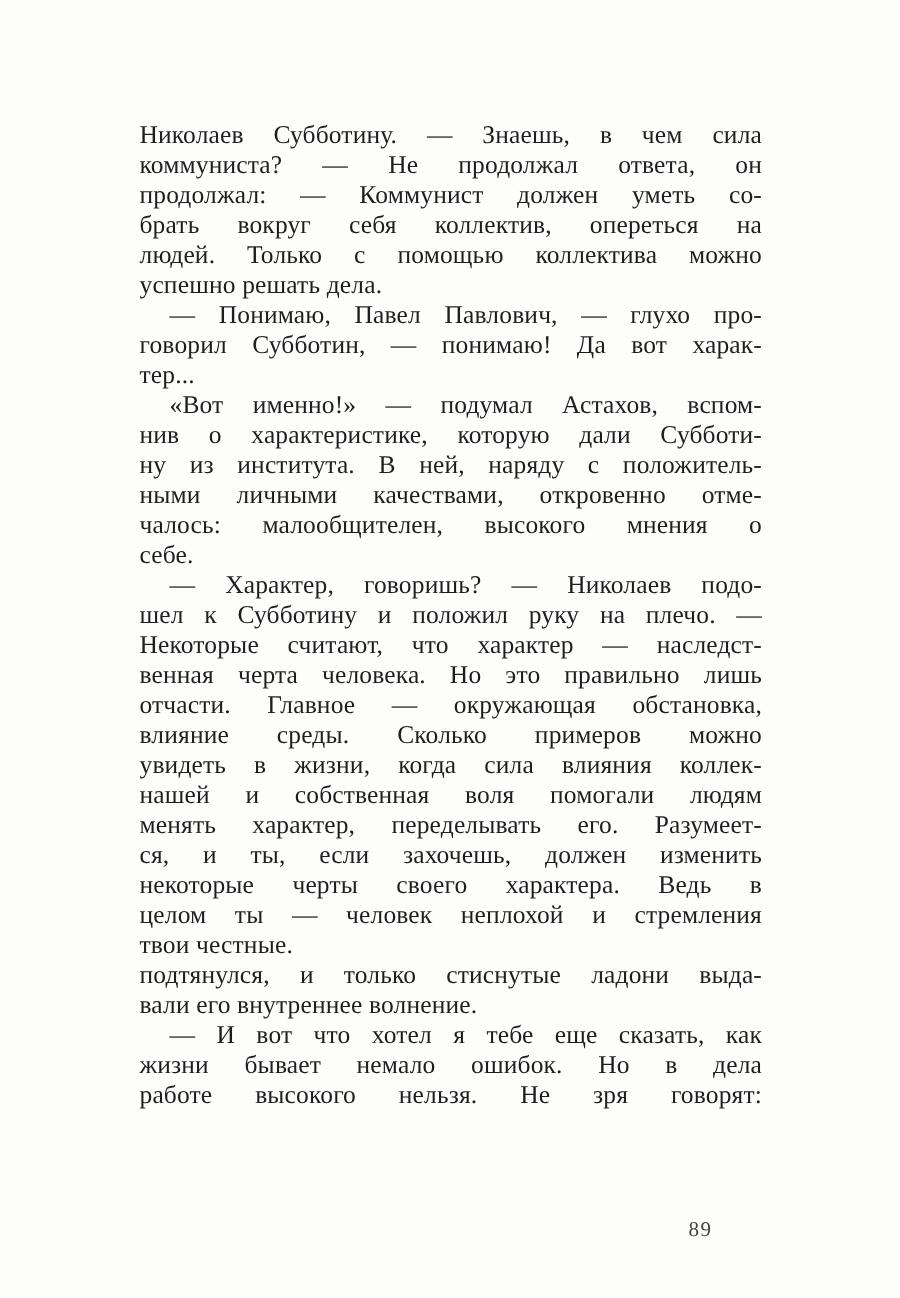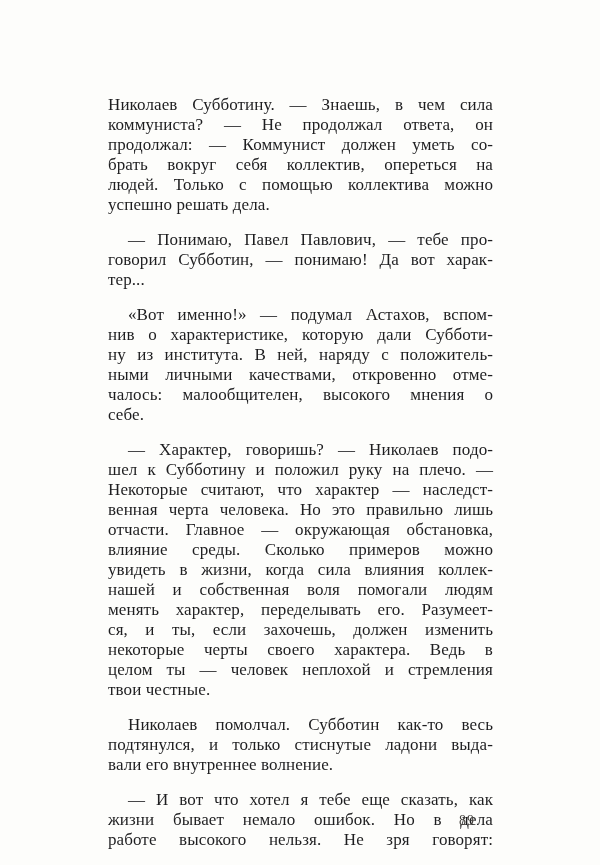--- a/index.html
+++ b/index.html
@@ -20,21 +20,21 @@
     left: 93px;
     top: 80px;
     width: 415px;
     font-family: "Liberation Serif", "DejaVu Serif", serif;
     font-size: 17px;
     line-height: 20px;
     letter-spacing: 0.1px;
     color: var(--ink, #1e1e20);
   }
   .paragraph {
-    margin: 15px;
+    margin: 0;
     padding: 0;
   }
   .line {
     text-align: justify;
     text-align-last: justify;
     -moz-text-align-last: justify;
     white-space: normal;
   }
   .line.last {
     text-align-last: left;
@@ -61,21 +61,21 @@
   <div class="text-block">
       <div class="paragraph">
         <div class="line">Николаев Субботину. — Знаешь, в чем сила</div>
         <div class="line">коммуниста? — Не продолжал ответа, он</div>
         <div class="line">продолжал: — Коммунист должен уметь со-</div>
         <div class="line">брать вокруг себя коллектив, опереться на</div>
         <div class="line">людей. Только с помощью коллектива можно</div>
         <div class="line last">успешно решать дела.</div>
       </div>
       <div class="paragraph">
-        <div class="line indent">— Понимаю, Павел Павлович, — тебе про-</div>
+        <div class="line indent">— Понимаю, Павел Павлович, — глухо про-</div>
         <div class="line">говорил Субботин, — понимаю! Да вот харак-</div>
         <div class="line last">тер...</div>
       </div>
       <div class="paragraph">
         <div class="line indent">«Вот именно!» — подумал Астахов, вспом-</div>
         <div class="line">нив о характеристике, которую дали Субботи-</div>
         <div class="line">ну из института. В ней, наряду с положитель-</div>
         <div class="line">ными личными качествами, откровенно отме-</div>
         <div class="line">чалось: малообщителен, высокого мнения о</div>
         <div class="line last">себе.</div>
@@ -89,21 +89,20 @@
         <div class="line">влияние среды. Сколько примеров можно</div>
         <div class="line">увидеть в жизни, когда сила влияния коллек-</div>
         <div class="line">нашей и собственная воля помогали людям</div>
         <div class="line">менять характер, переделывать его. Разумеет-</div>
         <div class="line">ся, и ты, если захочешь, должен изменить</div>
         <div class="line">некоторые черты своего характера. Ведь в</div>
         <div class="line">целом ты — человек неплохой и стремления</div>
         <div class="line last">твои честные.</div>
       </div>
       <div class="paragraph">
-        <div class="line indent">Николаев помолчал. Субботин как-то весь</div>
         <div class="line">подтянулся, и только стиснутые ладони выда-</div>
         <div class="line last">вали его внутреннее волнение.</div>
       </div>
       <div class="paragraph">
         <div class="line indent">— И вот что хотел я тебе еще сказать, как</div>
         <div class="line">жизни бывает немало ошибок. Но в дела</div>
         <div class="line">работе высокого нельзя. Не зря говорят:</div>
       </div>
     </div>
   <div class="folio">89</div>

